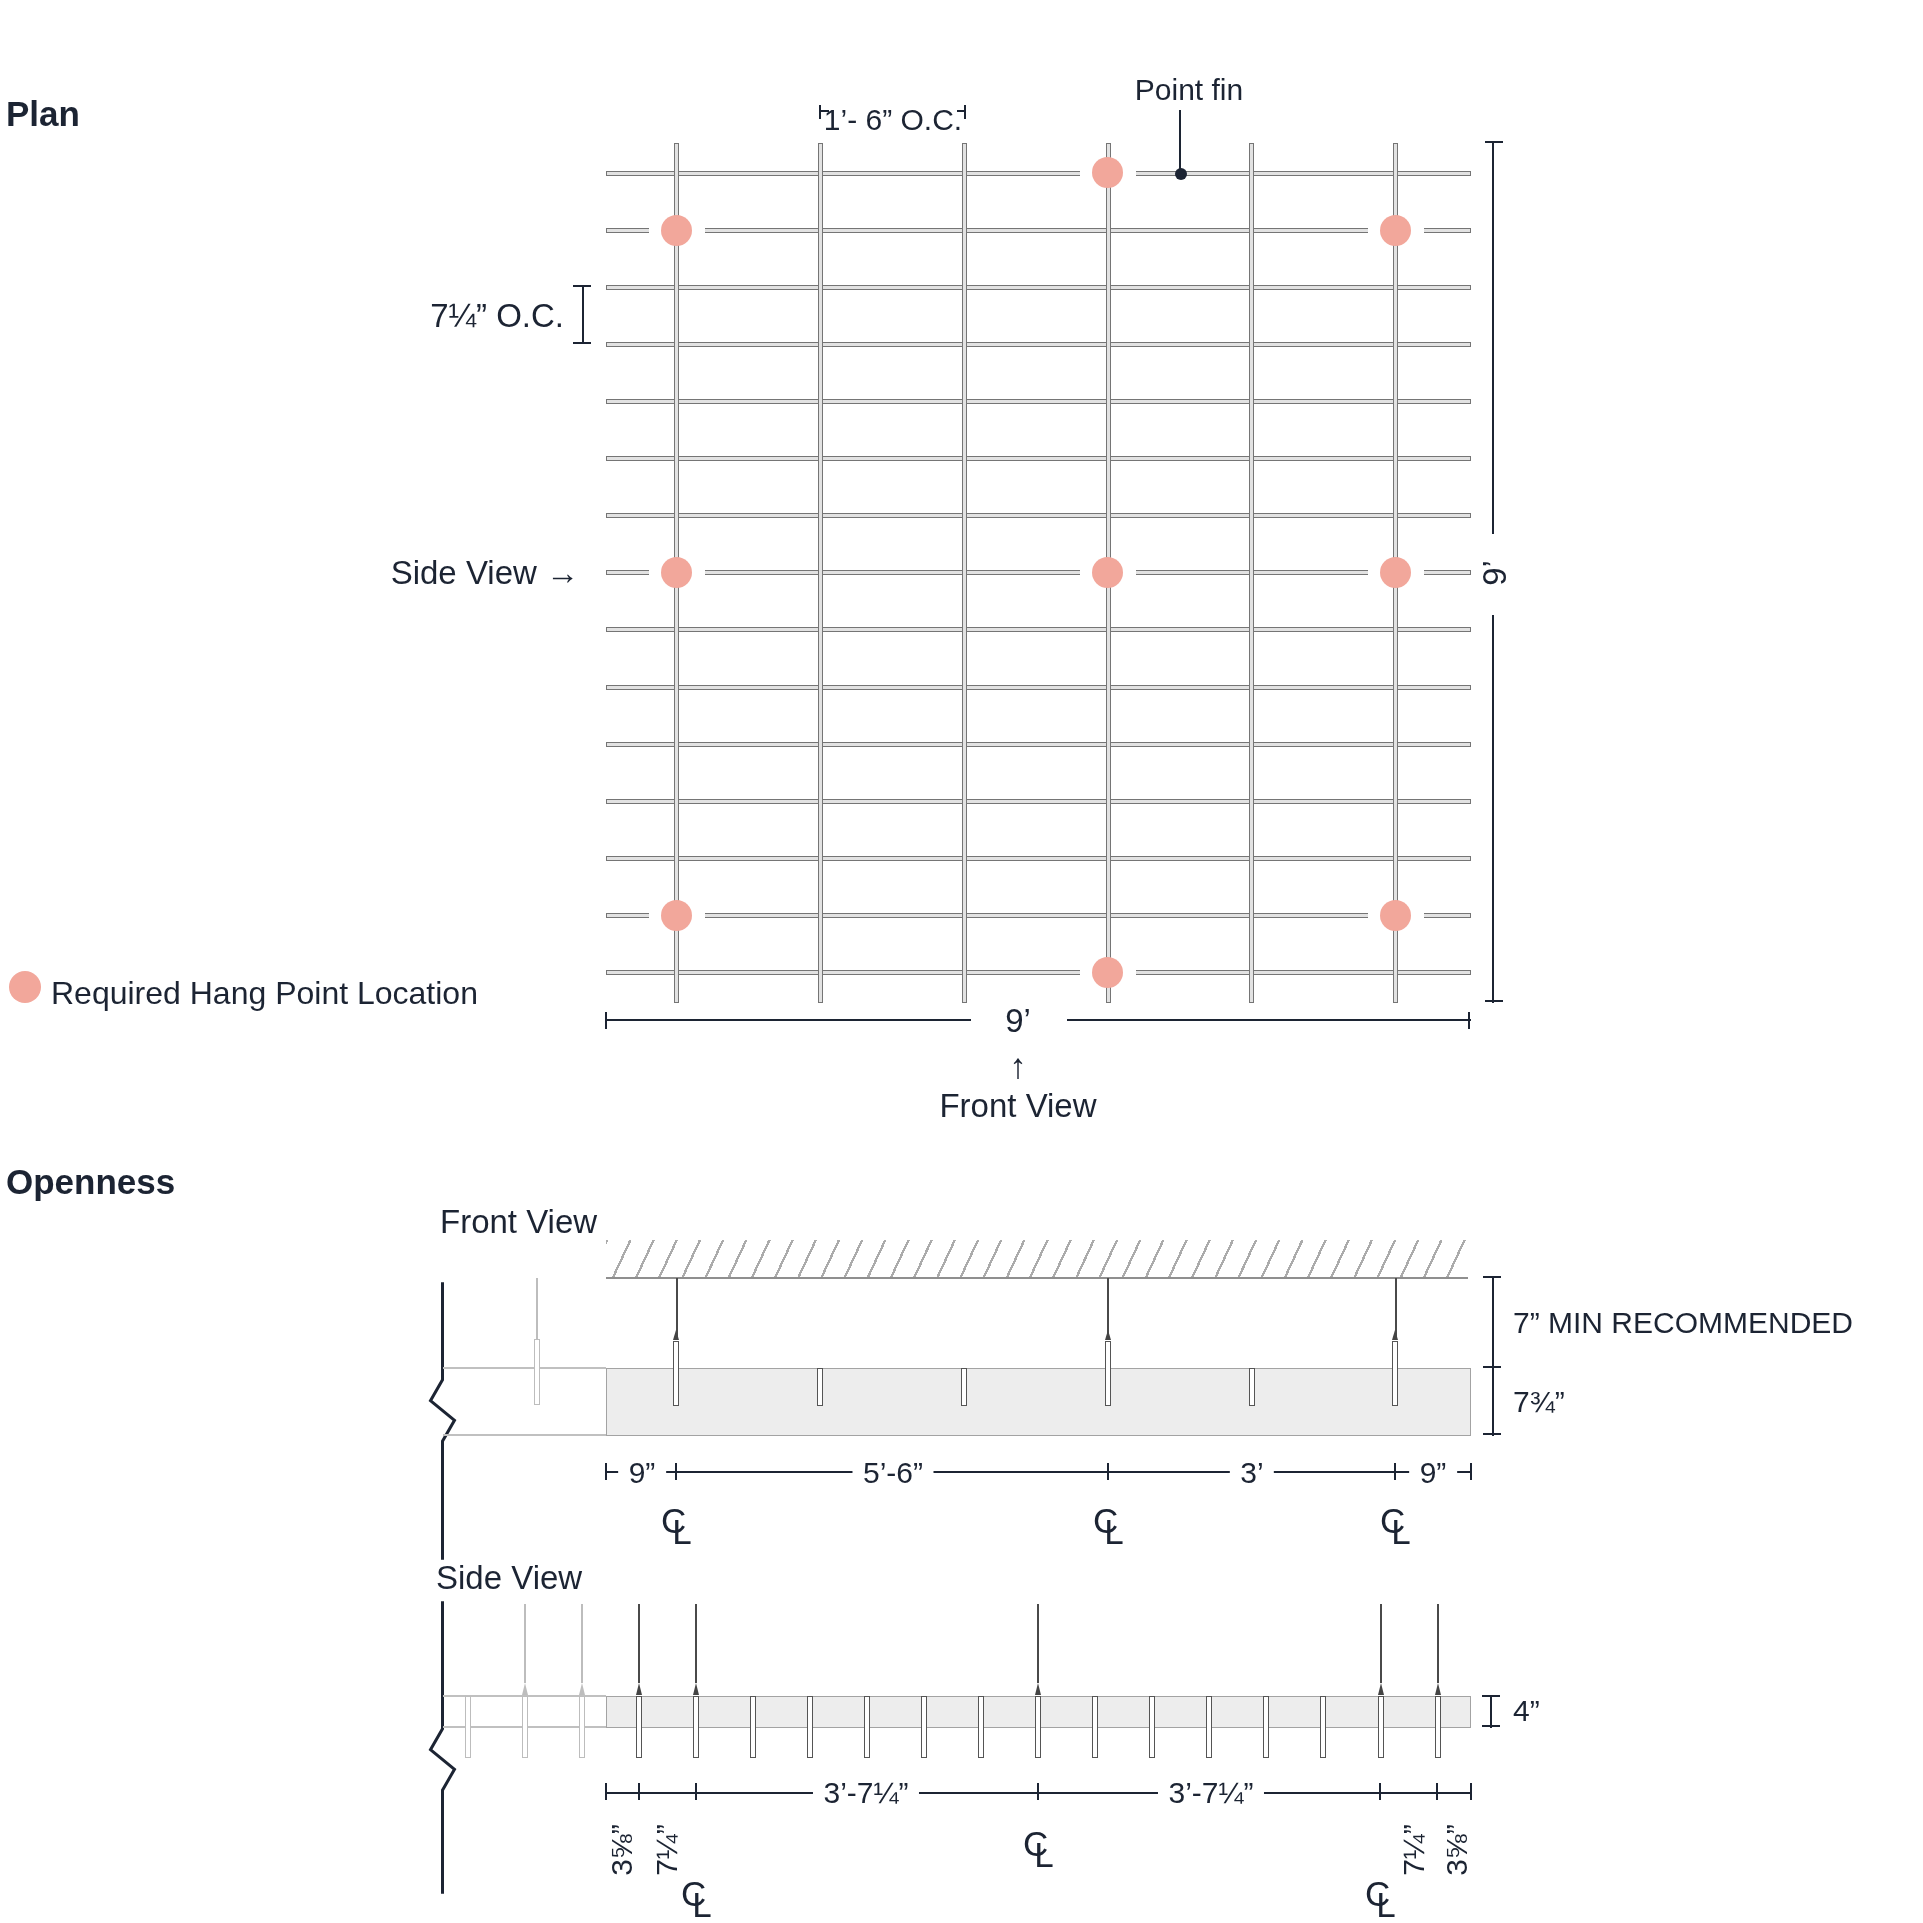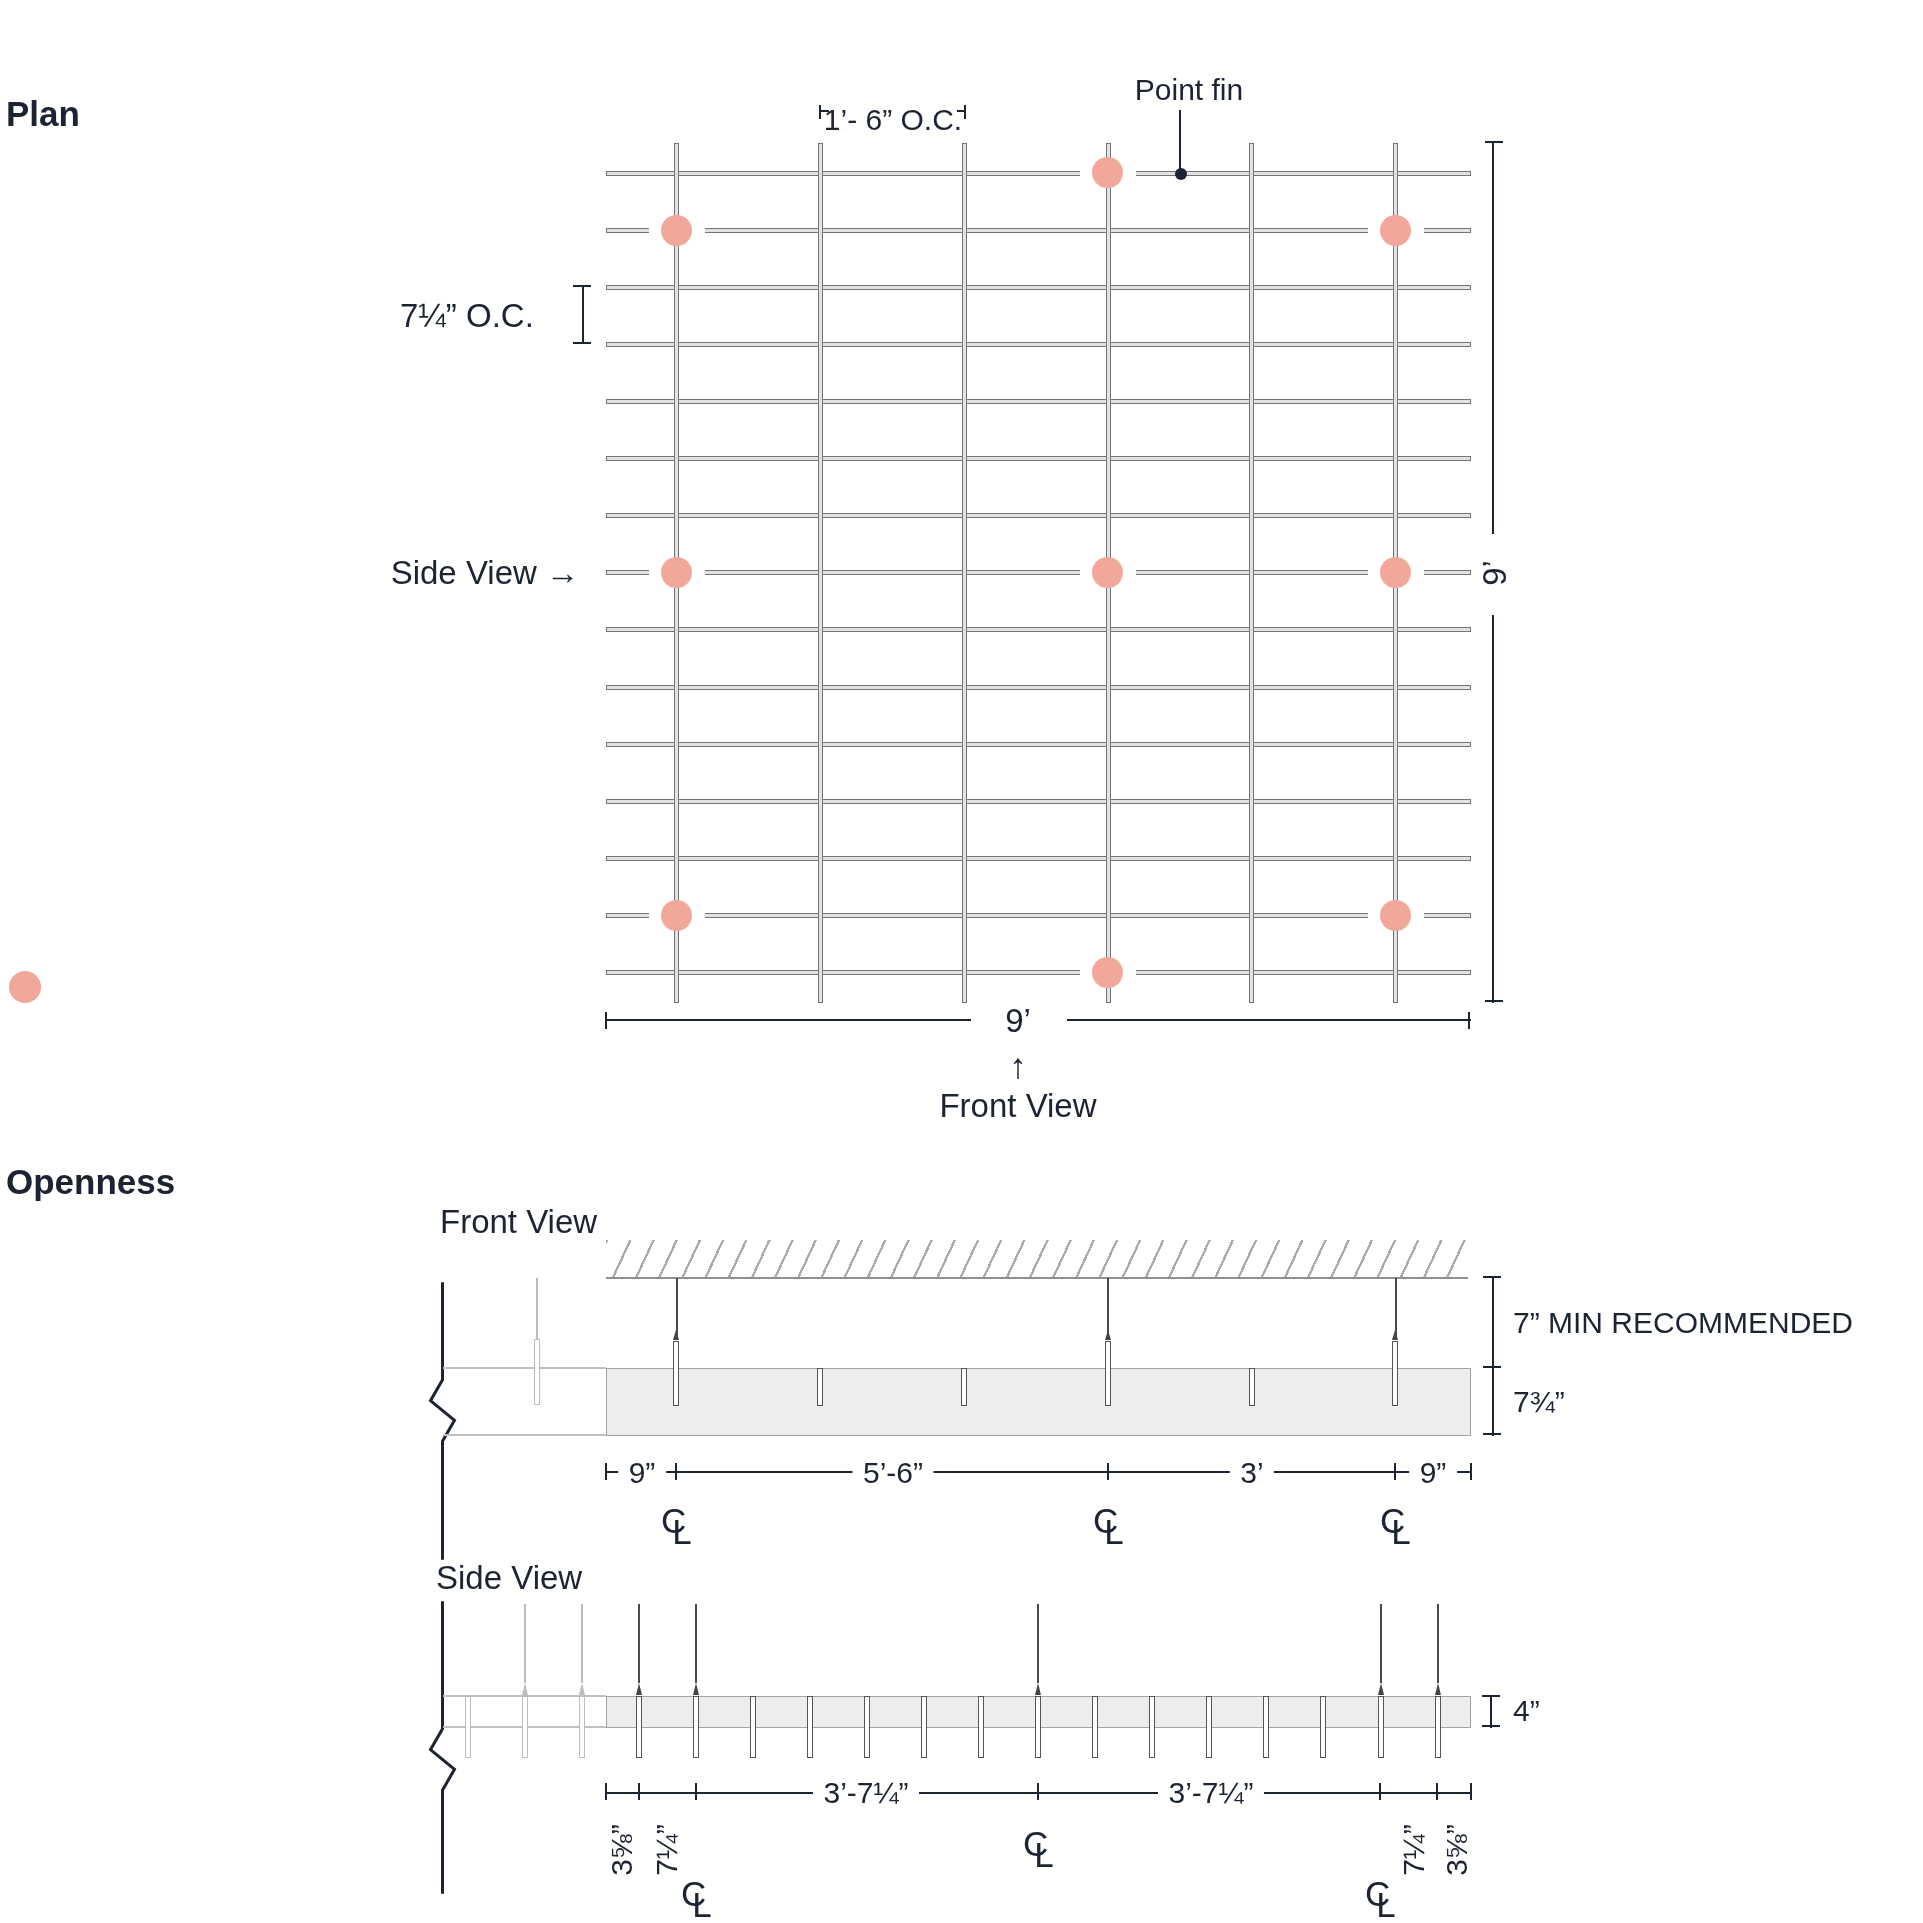--- a/index.html
+++ b/index.html
@@ -90,21 +90,21 @@
   <div class="tickv" style="left:819px;top:105px;height:13.5px;"></div>
   <div class="dlh" style="left:821px;top:110px;width:7.5px;"></div>
   <div class="t f40 ctr" style="left:893px;top:119px;">1’- 6” O.C.</div>
   <div class="dlh" style="left:957px;top:110px;width:7.5px;"></div>
   <div class="tickv" style="left:964px;top:105px;height:13.5px;"></div>
 
   <div class="t f40 ctr" style="left:1189px;top:89px;">Point fin</div>
   <div class="dlv" style="left:1179px;top:110px;height:65px;"></div>
   <div style="position:absolute;left:1175px;top:168px;width:12px;height:12px;border-radius:50%;background:#1c2433;"></div>
 
-  <div class="t f44" style="left:400px;top:298px;width:180px;">7¼” O.C.</div>
+  <div class="t f44" style="left:384px;top:298px;width:180px;text-align:right;">7¼” O.C.</div>
   <div class="dlv" style="left:582px;top:286px;height:57px;"></div>
   <div class="tickh" style="left:573px;top:285px;"></div>
   <div class="tickh" style="left:573px;top:342px;"></div>
 
   <div class="t f44" style="left:323px;top:555px;width:256px;text-align:right;">
     <span>Side View</span>
     <span>→</span>
   </div>
 
   <div class="dlv" style="left:1492px;top:143px;height:391px;"></div>
@@ -116,20 +116,21 @@
   <div class="dlh" style="left:606px;top:1019px;width:365px;"></div>
   <div class="dlh" style="left:1067px;top:1019px;width:404px;"></div>
   <div class="tickv" style="left:605px;top:1012px;"></div>
   <div class="tickv" style="left:1468px;top:1012px;"></div>
   <div class="t f44 ctr" style="left:1018px;top:1021px;">9’</div>
 
   <div class="t f46 ctr" style="left:1018px;top:1066px;">↑</div>
   <div class="t f44 ctr" style="left:1018px;top:1106px;">Front View</div>
 
   <div style="position:absolute;left:9px;top:971px;width:32px;height:32px;border-radius:50%;background:#f2a79b;"></div>
+  <div class="t f42" style="left:51px;top:976px;">Required Hang Point Location</div>
 
   <div class="t f44" style="left:440px;top:1204px;">Front View</div>
 
   <div class="hatch" style="left:606px;top:1240px;width:862px;height:39px;"></div>
   <svg class="brk" width="33" height="278" style="left:426px;top:1282px;" viewBox="0 0 44 370">
     <path d="M22 0 V130 L6 158 L38 184 L22 212 V370" fill="none" stroke="#1c2433" stroke-width="4"></path>
   </svg>
   <div class="ghostln" style="left:443px;top:1367px;width:163px;"></div>
   <div class="ghostln" style="left:443px;top:1434px;width:163px;"></div>
   <div class="panel" style="left:606px;top:1368px;width:865px;height:68px;"></div>

